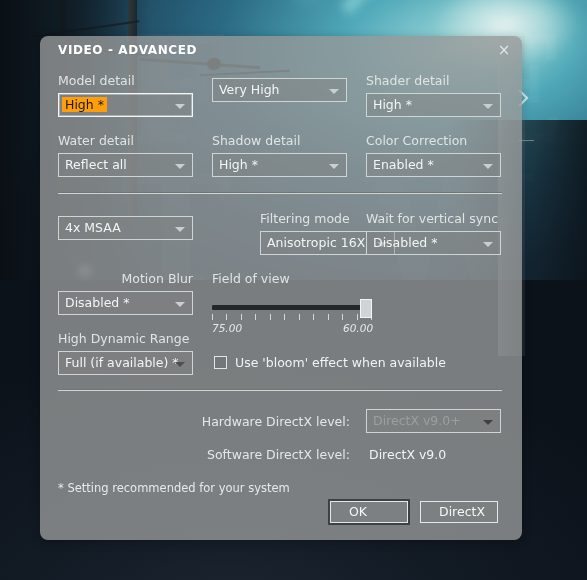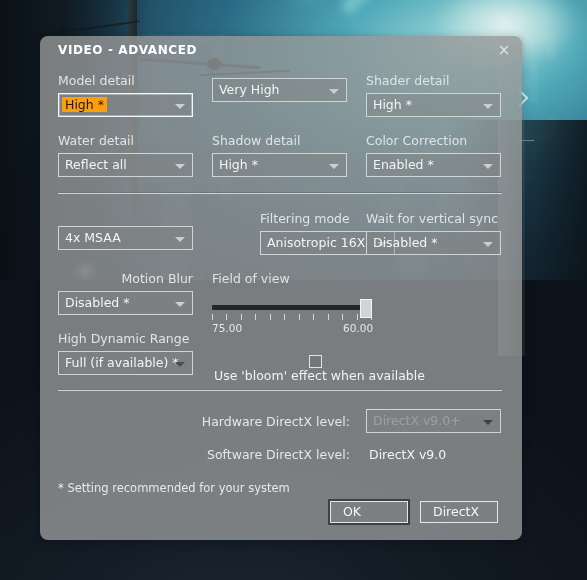--- a/index.html
+++ b/index.html
@@ -183,20 +183,21 @@
     position: absolute; top: 0; width: 1px; height: 6px; background: #d2d7d7;
   }
   .slider-thumb {
     position: absolute; top: -6px; width: 12px; height: 19px;
     background: #cfd4d4; border: 1px solid #f2f5f5;
     box-sizing: border-box;
   }
   .slider-min, .slider-max {
     position: absolute; top: 17px; font-size: 10.5px; color: #e4e8e8;
     font-family: "DejaVu Sans", sans-serif;
+    font-style: italic;
   }
 
   
   .check-row { position: absolute; display: flex; align-items: center; }
   .checkbox {
     width: 13px; height: 13px; box-sizing: border-box;
     background: rgba(110,114,114,.55);
     border: 1px solid #e0e5e5;
     margin-right: 8px;
   }
@@ -217,21 +218,21 @@
     font-size: 11.5px; color: #e6eaea;
     font-family: "DejaVu Sans", sans-serif;
   }
 
   .btn {
     position: absolute; height: 22px; width: 78px;
     background: rgba(126,130,130,.45);
     border: 1px solid #e3e8e8;
     box-sizing: border-box;
     font-size: 12.5px; color: #f4f7f7;
-    padding-left: 12px; line-height: 20px;
+    padding-left: 18px; line-height: 20px;
     cursor: pointer;
     font-family: "DejaVu Sans", sans-serif;
   }
   .btn.primary { box-shadow: 0 0 0 2px #3c4242; }
 </style>
 </head>
 <body>
 
 <div id="bg">
   <div class="bg-layer sky"></div>
@@ -306,21 +307,21 @@
   <div class="label">Color Correction</div>
   <div class="select" style="width:135px; margin-top:5px;">
     <span class="val">Enabled *</span>
     <span class="arrow"></span>
   </div>
 </div>
 
 <div class="divider" style="left:58px; top:192px; width:444px;"></div>
 
 <div class="field" style="left:58px; top:211px;">
-  <div class="select" style="width:135px; margin-top:15px;">
+  <div class="select" style="width:135px; margin-top:5px;">
     <span class="val">4x MSAA</span>
     <span class="arrow"></span>
   </div>
 </div>
 
 <div class="field" style="left:212px; top:211px;margin-left:48px;">
   <div class="label">Filtering mode</div>
   <div class="select" style="width:135px; margin-top:5px;">
     <span class="val">Anisotropic 16X</span>
     <span class="arrow"></span>
@@ -368,21 +369,21 @@
 </div>
 
 <div class="field" style="left:58px; top:331px;">
   <div class="label">High Dynamic Range</div>
   <div class="select dark-arrow" style="width:135px; margin-top:5px;">
     <span class="val">Full (if available) *</span>
     <span class="arrow"></span>
   </div>
 </div>
 
-<div class="check-row" style="left:214px; top:355px;flex-direction:column;">
+<div class="check-row" style="left:214px; top:355px;">
   <span class="checkbox"></span>
   <span class="check-label">Use 'bloom' effect when available</span>
 </div>
 
 <div class="divider" style="left:58px; top:389px; width:444px;"></div>
 
 <div class="row-label" style="left:190px; top:414px; width:160px;">Hardware DirectX level:</div>
 <div class="select disabled" style="position:absolute; left:366px; top:409px; width:135px;">
   <span class="val">DirectX v9.0+</span>
   <span class="arrow"></span>

